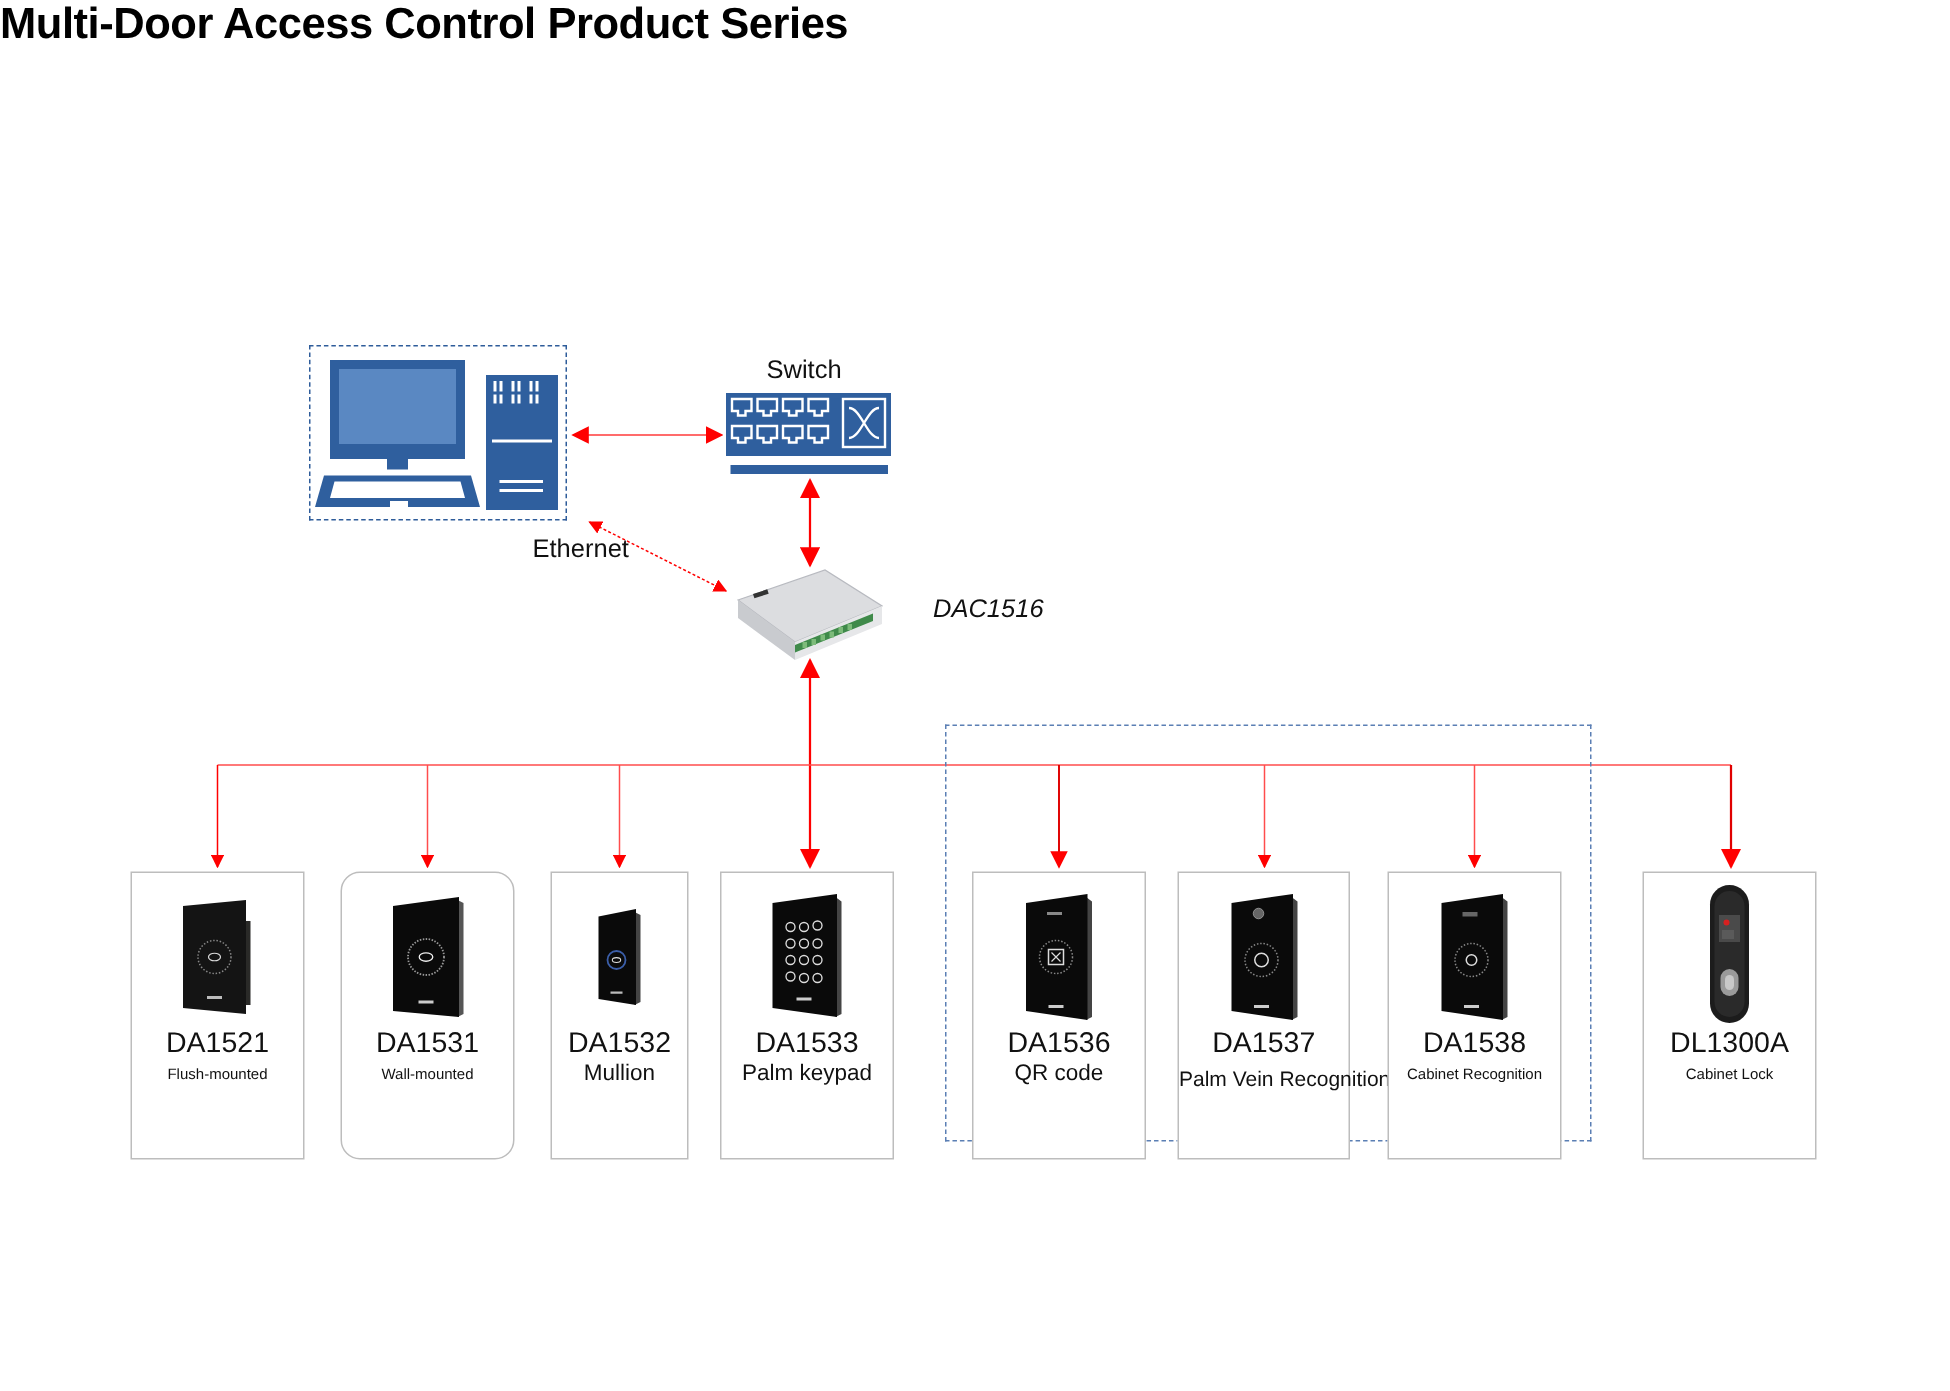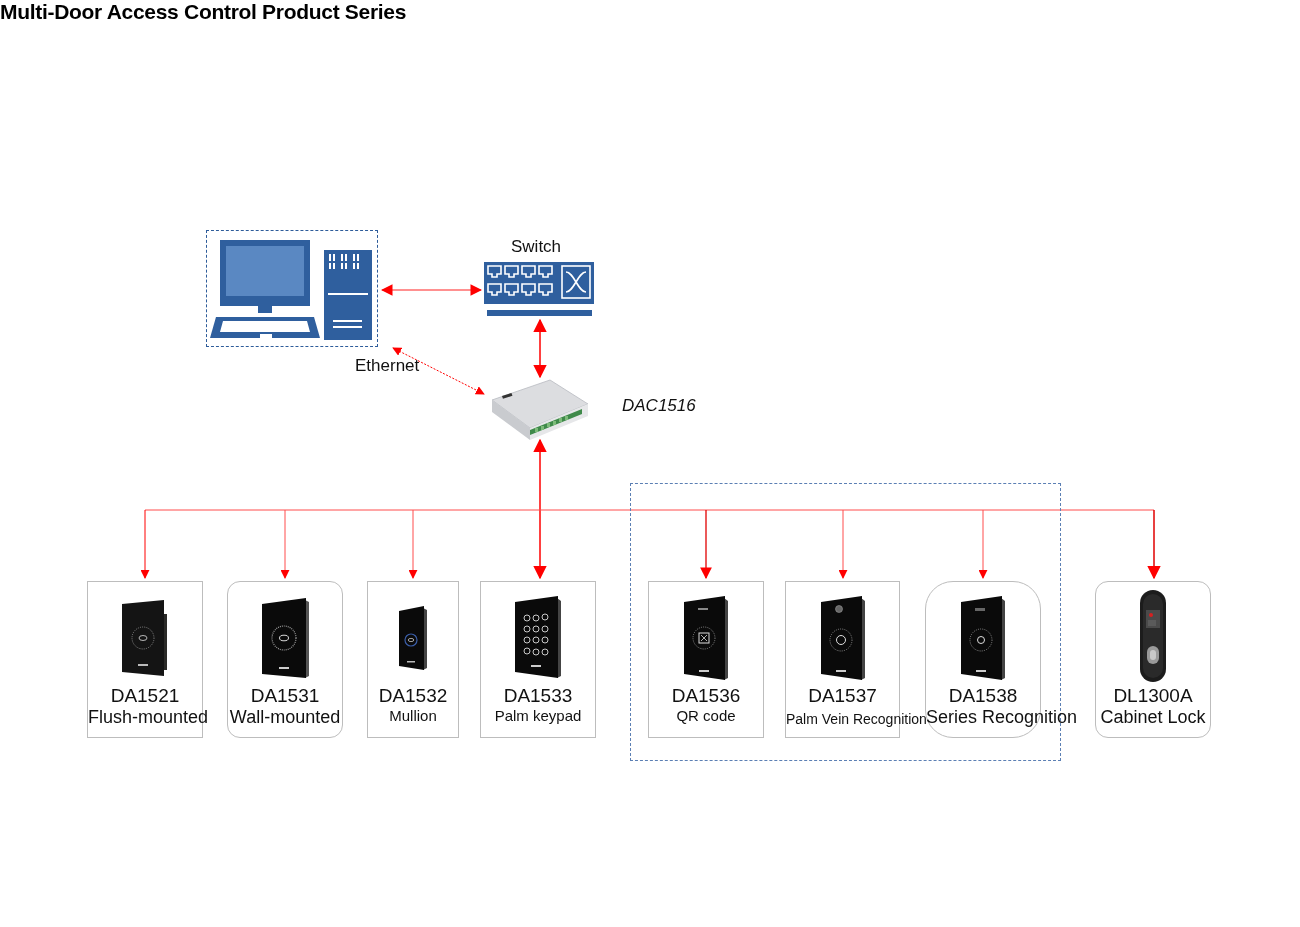--- a/index.html
+++ b/index.html
@@ -1,25 +1,25 @@
 <!DOCTYPE html>
 <html><head>
 <meta charset="utf-8">
 <style>
   html, body { margin:0; padding:0; background:#ffffff; }
   body { width:1300px; height:927px; position:relative; overflow:hidden;
          font-family:"Liberation Sans", "DejaVu Sans", sans-serif; color:#000; }
   .abs { position:absolute; }
-  #title { left:93px; top:154px; font-size:21px; font-weight:bold; letter-spacing:-0.3px; white-space:nowrap; }
+  #title { left:93px; top:154px; font-size:29px; font-weight:bold; letter-spacing:-0.3px; white-space:nowrap; }
   #wires { position:absolute; left:0; top:0; width:1300px; height:927px; }
   .lbl { position:absolute; font-size:17px; white-space:nowrap; color:#111; }
-  .card { position:absolute; top:581px; height:157px; border:1px solid #bdbdbd; background:#fff; box-sizing:border-box; }
+  .card { position:absolute; top:581px; height:192px; border:1px solid #bdbdbd; background:#fff; box-sizing:border-box; }
   .card .dev { position:absolute; left:50%; transform:translateX(-50%); }
   .card .model { position:absolute; left:0; right:0; top:104px; text-align:center; font-size:19px; line-height:20px; color:#111; }
-  .card .desc { position:absolute; left:0; right:0; top:126px; text-align:center; font-size:18px; line-height:18px; color:#111; white-space:nowrap; }
+  .card .desc { position:absolute; left:0; right:0; top:126px; text-align:center; font-size:10px; line-height:18px; color:#111; white-space:nowrap; }
   .card .desc.big { font-size:15px; top:124px; line-height:20px; }
   .card .desc.small { font-size:14px; top:128px; }
   .group-box { position:absolute; left:630px; top:483px; width:431px; height:278px; border:1.5px dashed #5b7fb4; box-sizing:border-box; }
   .pc-box { position:absolute; left:206px; top:230px; width:172px; height:117px; border:1.5px dashed #2e5c9a; box-sizing:border-box; }
 </style>
 </head>
 <body>
 
 <div id="title">Multi-Door Access Control Product Series</div>
 
@@ -198,34 +198,34 @@
     <path d="M2,6 L43,0 L43,84 L2,78 z" fill="#0a0a0a"></path>
     <circle cx="20" cy="13" r="3.5" fill="#666" stroke="#999" stroke-width="0.6"></circle>
     <circle cx="22" cy="44" r="11" fill="none" stroke="#888" stroke-width="1" stroke-dasharray="1,1.2"></circle>
     <circle cx="22" cy="44" r="4.5" fill="none" stroke="#ddd" stroke-width="1"></circle>
     <rect x="17" y="74" width="10" height="2" fill="#ccc"></rect>
   </svg>
   <div class="model">DA1537</div>
   <div class="desc small">Palm Vein Recognition</div>
 </div>
 
-<div class="card" style="left:925px;width:116px;border-radius:28px;">
+<div class="card" style="left:925px;width:116px;">
   <svg class="dev" style="top:14px;" width="48" height="84" viewBox="0 0 48 84">
     <path d="M42,2 L46,5 L46,82 L42,84 z" fill="#444"></path>
     <path d="M2,6 L43,0 L43,84 L2,78 z" fill="#0a0a0a"></path>
     <rect x="16" y="12" width="10" height="3" fill="#666"></rect>
     <circle cx="22" cy="44" r="11" fill="none" stroke="#888" stroke-width="1" stroke-dasharray="1,1.2"></circle>
     <circle cx="22" cy="44" r="3.5" fill="none" stroke="#ddd" stroke-width="1"></circle>
     <rect x="17" y="74" width="10" height="2" fill="#ccc"></rect>
   </svg>
   <div class="model">DA1538</div>
-  <div class="desc">Series Recognition</div>
-</div>
-
-<div class="card" style="left:1095px;width:116px;border-radius:13px;">
+  <div class="desc">Cabinet Recognition</div>
+</div>
+
+<div class="card" style="left:1095px;width:116px;">
   <svg class="dev" style="top:8px;" width="30" height="92" viewBox="0 0 30 92">
     <rect x="2" y="0" width="26" height="92" rx="13" fill="#1c1c1c"></rect>
     <rect x="5" y="4" width="20" height="84" rx="10" fill="#2a2a2a"></rect>
     <rect x="8" y="20" width="14" height="18" fill="#4a4a4a"></rect>
     <circle cx="13" cy="25" r="2" fill="#d62020"></circle>
     <rect x="10" y="30" width="8" height="6" fill="#5a5a5a"></rect>
     <rect x="9" y="56" width="12" height="18" rx="6" fill="#9a9a9a"></rect>
     <rect x="12" y="60" width="6" height="10" rx="3" fill="#c8c8c8"></rect>
   </svg>
   <div class="model">DL1300A</div>

